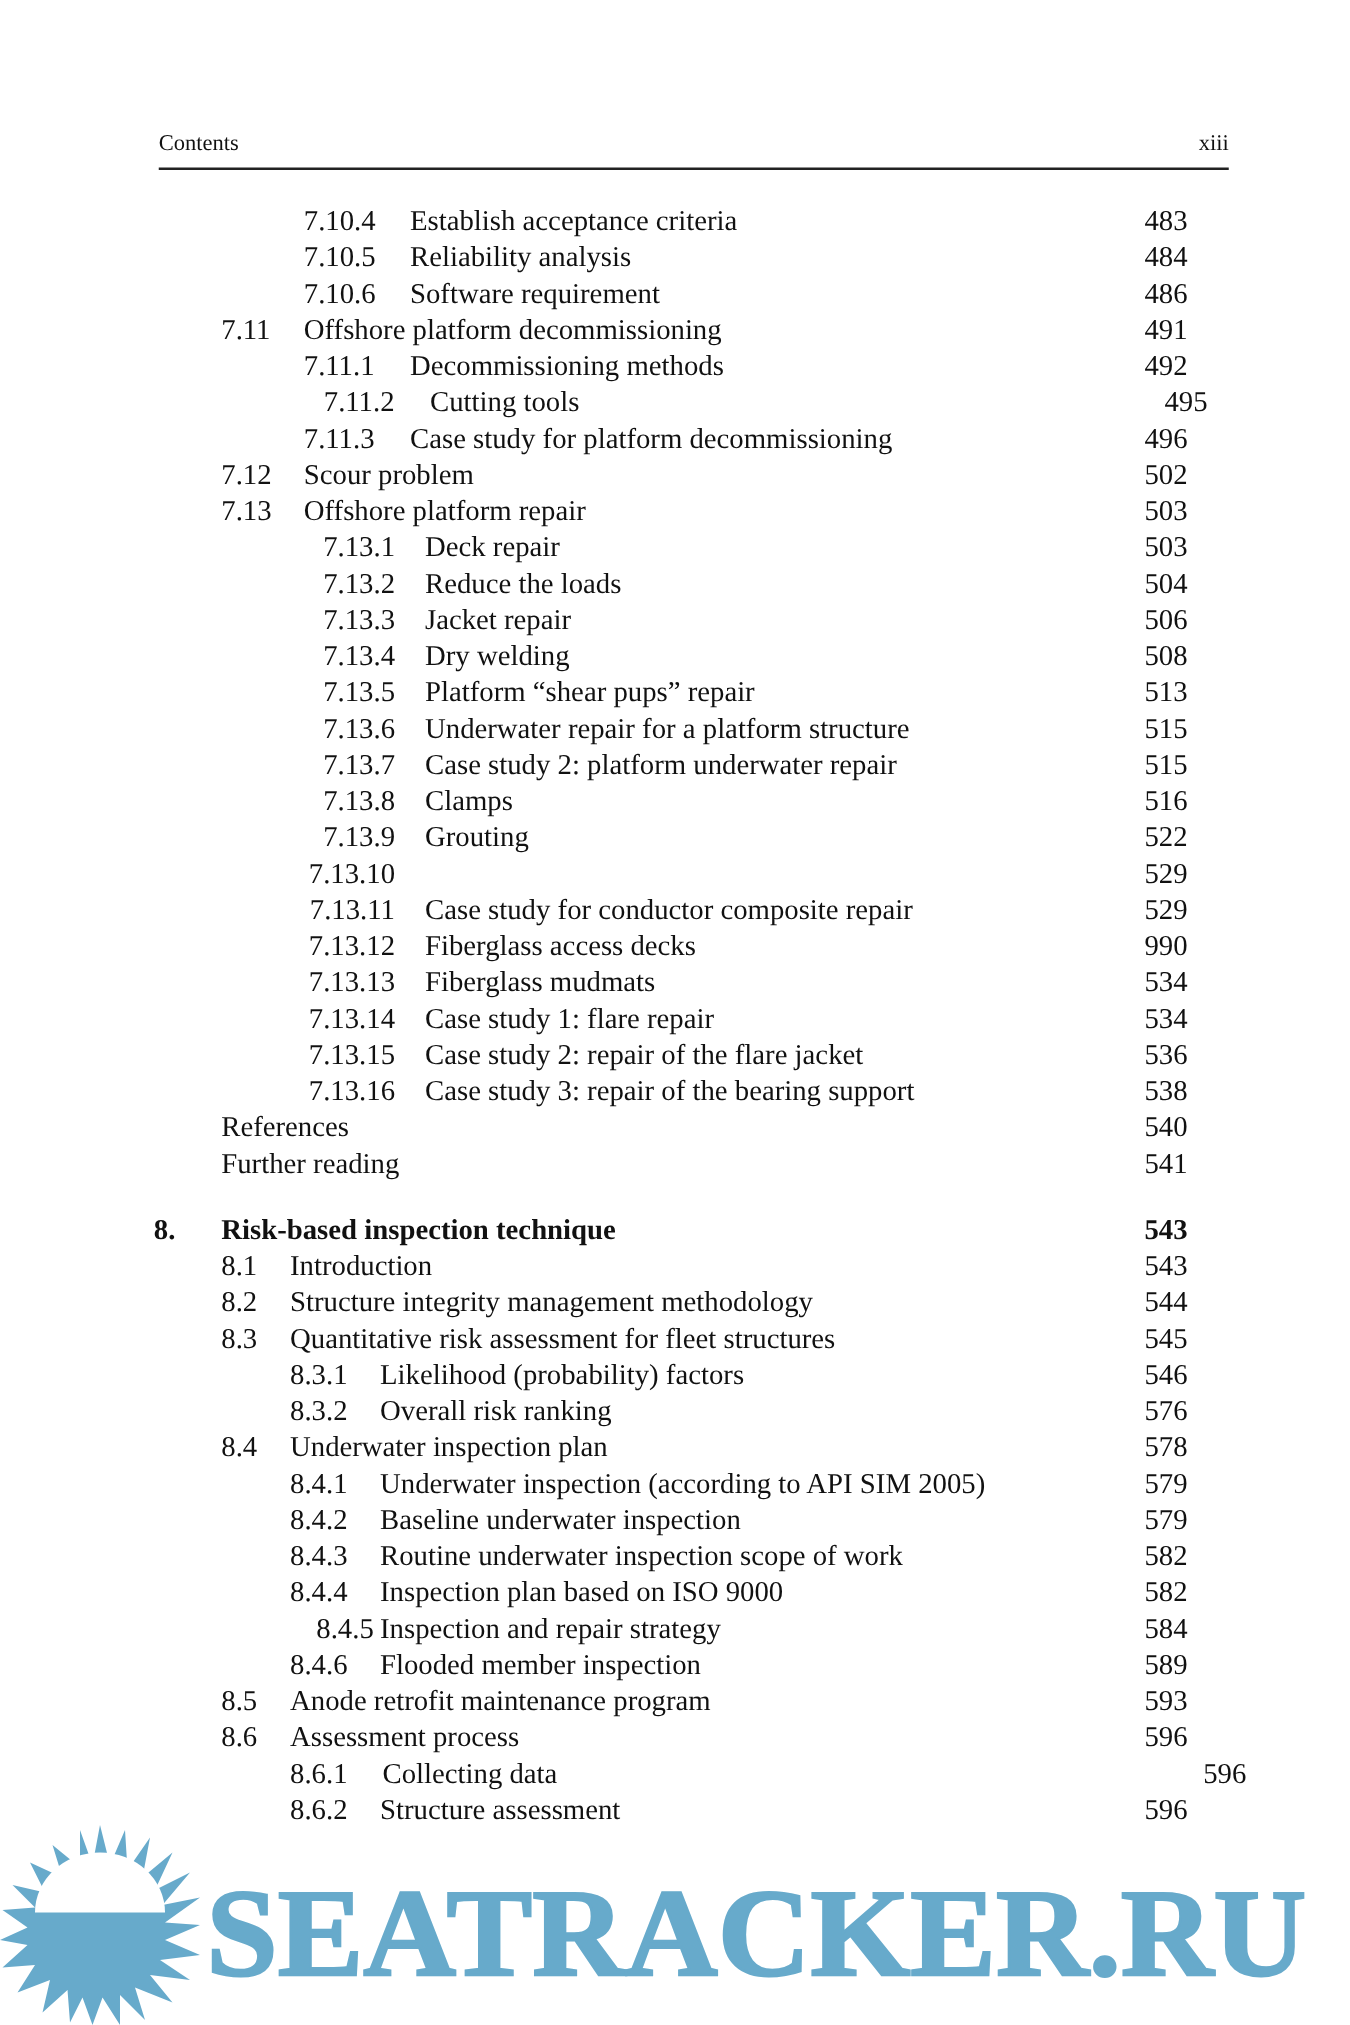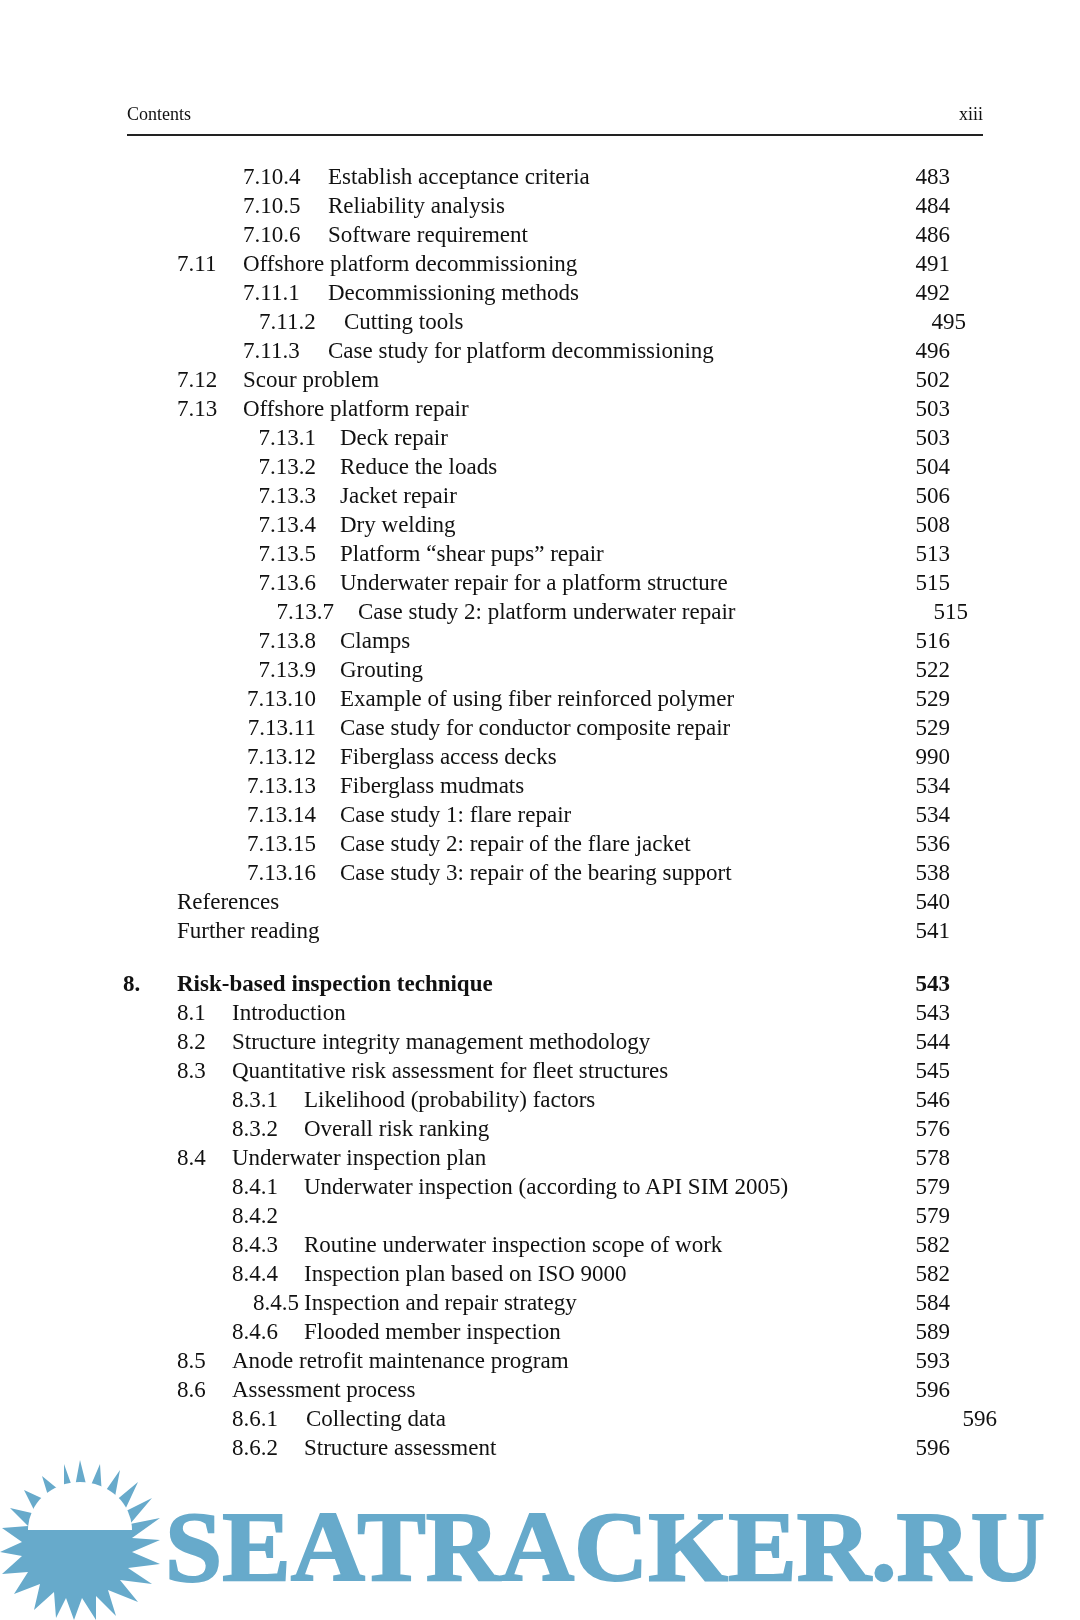--- a/index.html
+++ b/index.html
@@ -97,38 +97,37 @@
     <div class="row" style="top: 539px; left: 0px; width: 950px;">
       <span class="num" style="right: 634px; text-align: right;">7.13.5</span>
       <span class="title" style="left: 340px;">Platform “shear pups” repair</span>
       <span class="page">513</span>
     </div>
     <div class="row" style="top: 568px; left: 0px; width: 950px;">
       <span class="num" style="right: 634px; text-align: right;">7.13.6</span>
       <span class="title" style="left: 340px;">Underwater repair for a platform structure</span>
       <span class="page">515</span>
     </div>
-    <div class="row" style="top: 597px; left: 0px; width: 950px; margin-left: 18px;">
+    <div class="row" style="top: 597px; left: 0px; width: 950px;">
       <span class="num" style="right: 634px; text-align: right;">7.13.7</span>
       <span class="title" style="left: 340px;">Case study 2: platform underwater repair</span>
       <span class="page">515</span>
     </div>
     <div class="row" style="top: 626px; left: 0px; width: 950px;">
       <span class="num" style="right: 634px; text-align: right;">7.13.8</span>
       <span class="title" style="left: 340px;">Clamps</span>
       <span class="page">516</span>
     </div>
     <div class="row" style="top: 655px; left: 0px; width: 950px;">
       <span class="num" style="right: 634px; text-align: right;">7.13.9</span>
       <span class="title" style="left: 340px;">Grouting</span>
       <span class="page">522</span>
     </div>
     <div class="row" style="top: 684px; left: 0px; width: 950px;">
       <span class="num" style="right: 634px; text-align: right;">7.13.10</span>
-      <span class="title" style="left: 340px;">Example of using fiber reinforced polymer</span>
       <span class="page">529</span>
     </div>
     <div class="row" style="top: 713px; left: 0px; width: 950px;">
       <span class="num" style="right: 634px; text-align: right;">7.13.11</span>
       <span class="title" style="left: 340px;">Case study for conductor composite repair</span>
       <span class="page">529</span>
     </div>
     <div class="row" style="top: 742px; left: 0px; width: 950px;">
       <span class="num" style="right: 634px; text-align: right;">7.13.12</span>
       <span class="title" style="left: 340px;">Fiberglass access decks</span>
@@ -199,20 +198,21 @@
       <span class="title" style="left: 232px;">Underwater inspection plan</span>
       <span class="page">578</span>
     </div>
     <div class="row" style="top: 1172px; left: 0px; width: 950px;">
       <span class="num" style="left: 232px; text-align: right;">8.4.1</span>
       <span class="title" style="left: 304px;">Underwater inspection (according to API SIM 2005)</span>
       <span class="page">579</span>
     </div>
     <div class="row" style="top: 1201px; left: 0px; width: 950px;">
       <span class="num" style="left: 232px;">8.4.2</span>
+      <span class="title" style="left: 304px;">Baseline underwater inspection</span>
       <span class="page">579</span>
     </div>
     <div class="row" style="top: 1230px; left: 0px; width: 950px;">
       <span class="num" style="left: 232px;">8.4.3</span>
       <span class="title" style="left: 304px;">Routine underwater inspection scope of work</span>
       <span class="page">582</span>
     </div>
     <div class="row" style="top: 1259px; left: 0px; width: 950px;">
       <span class="num" style="left: 232px;">8.4.4</span>
       <span class="title" style="left: 304px;">Inspection plan based on ISO 9000</span>

